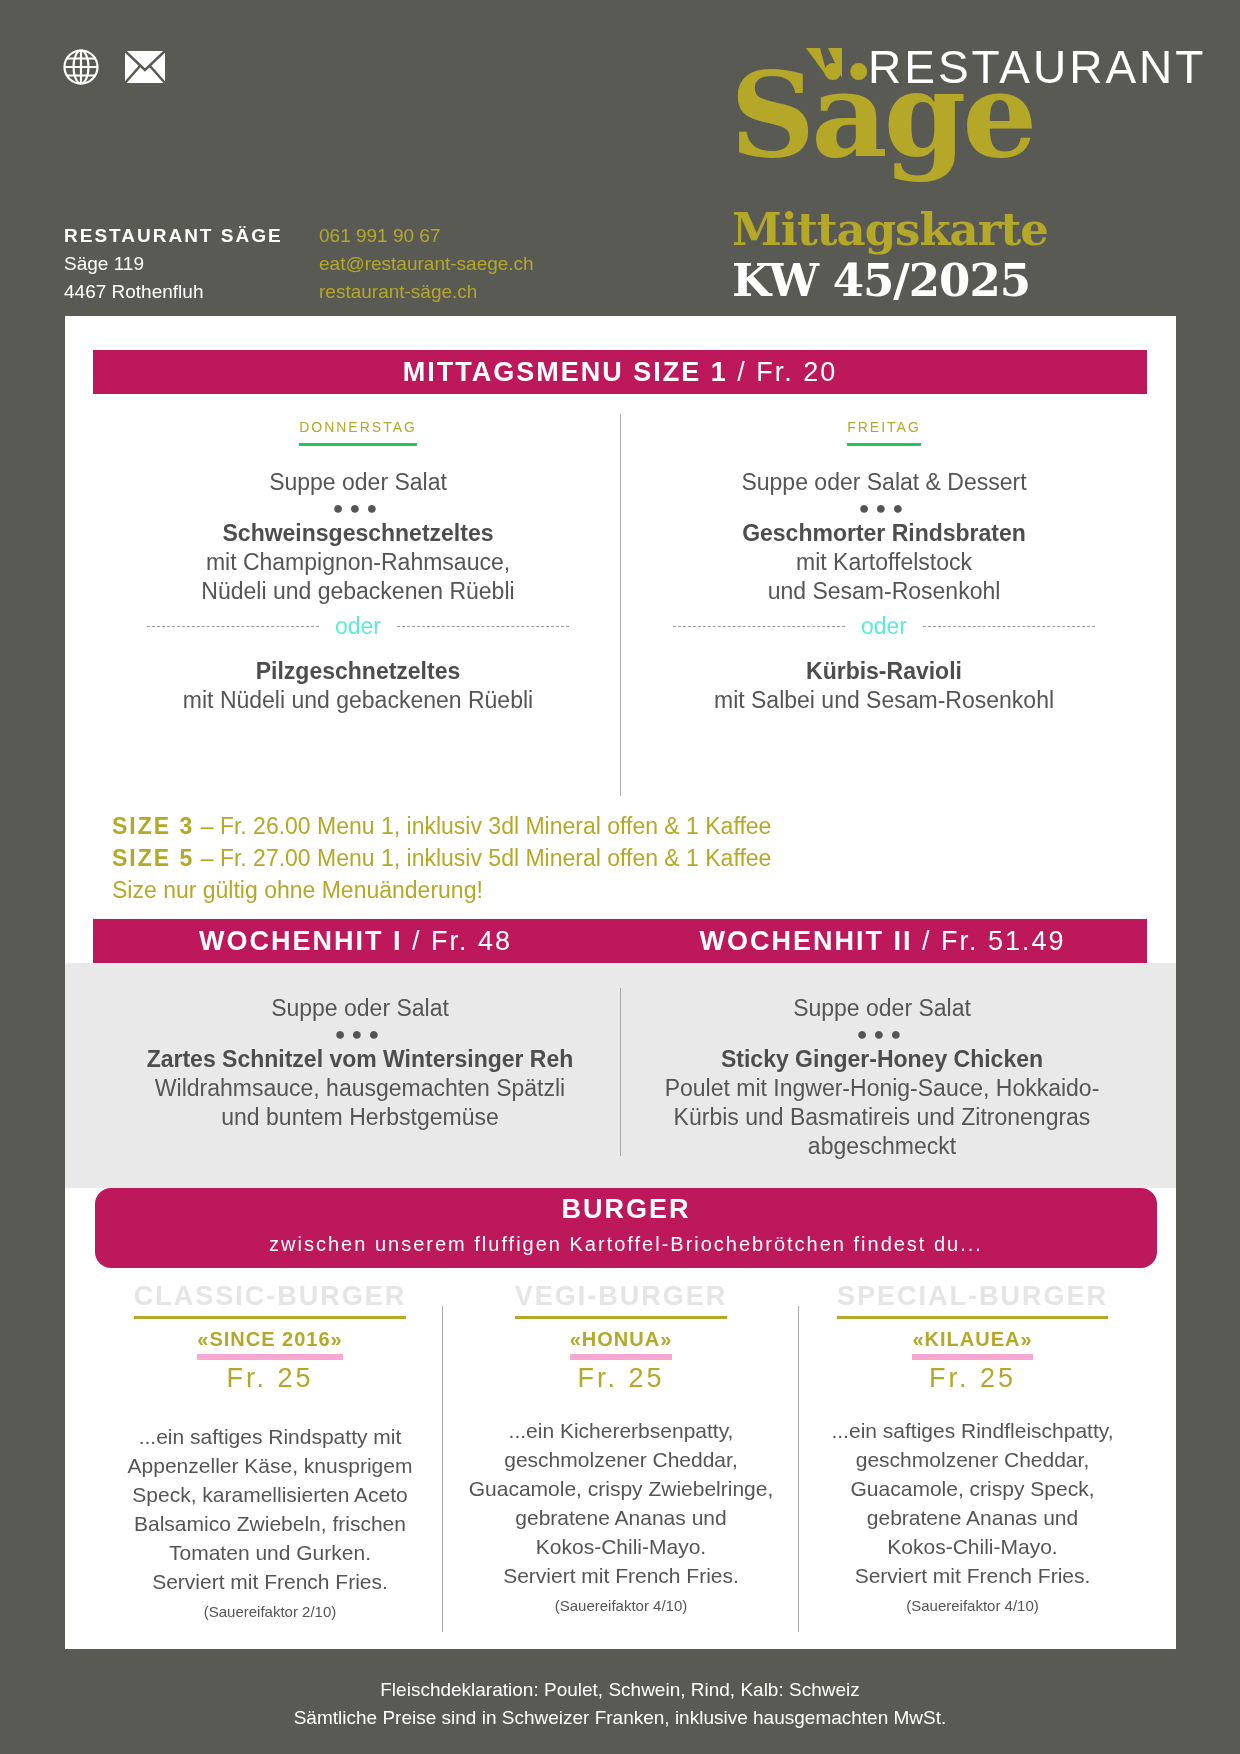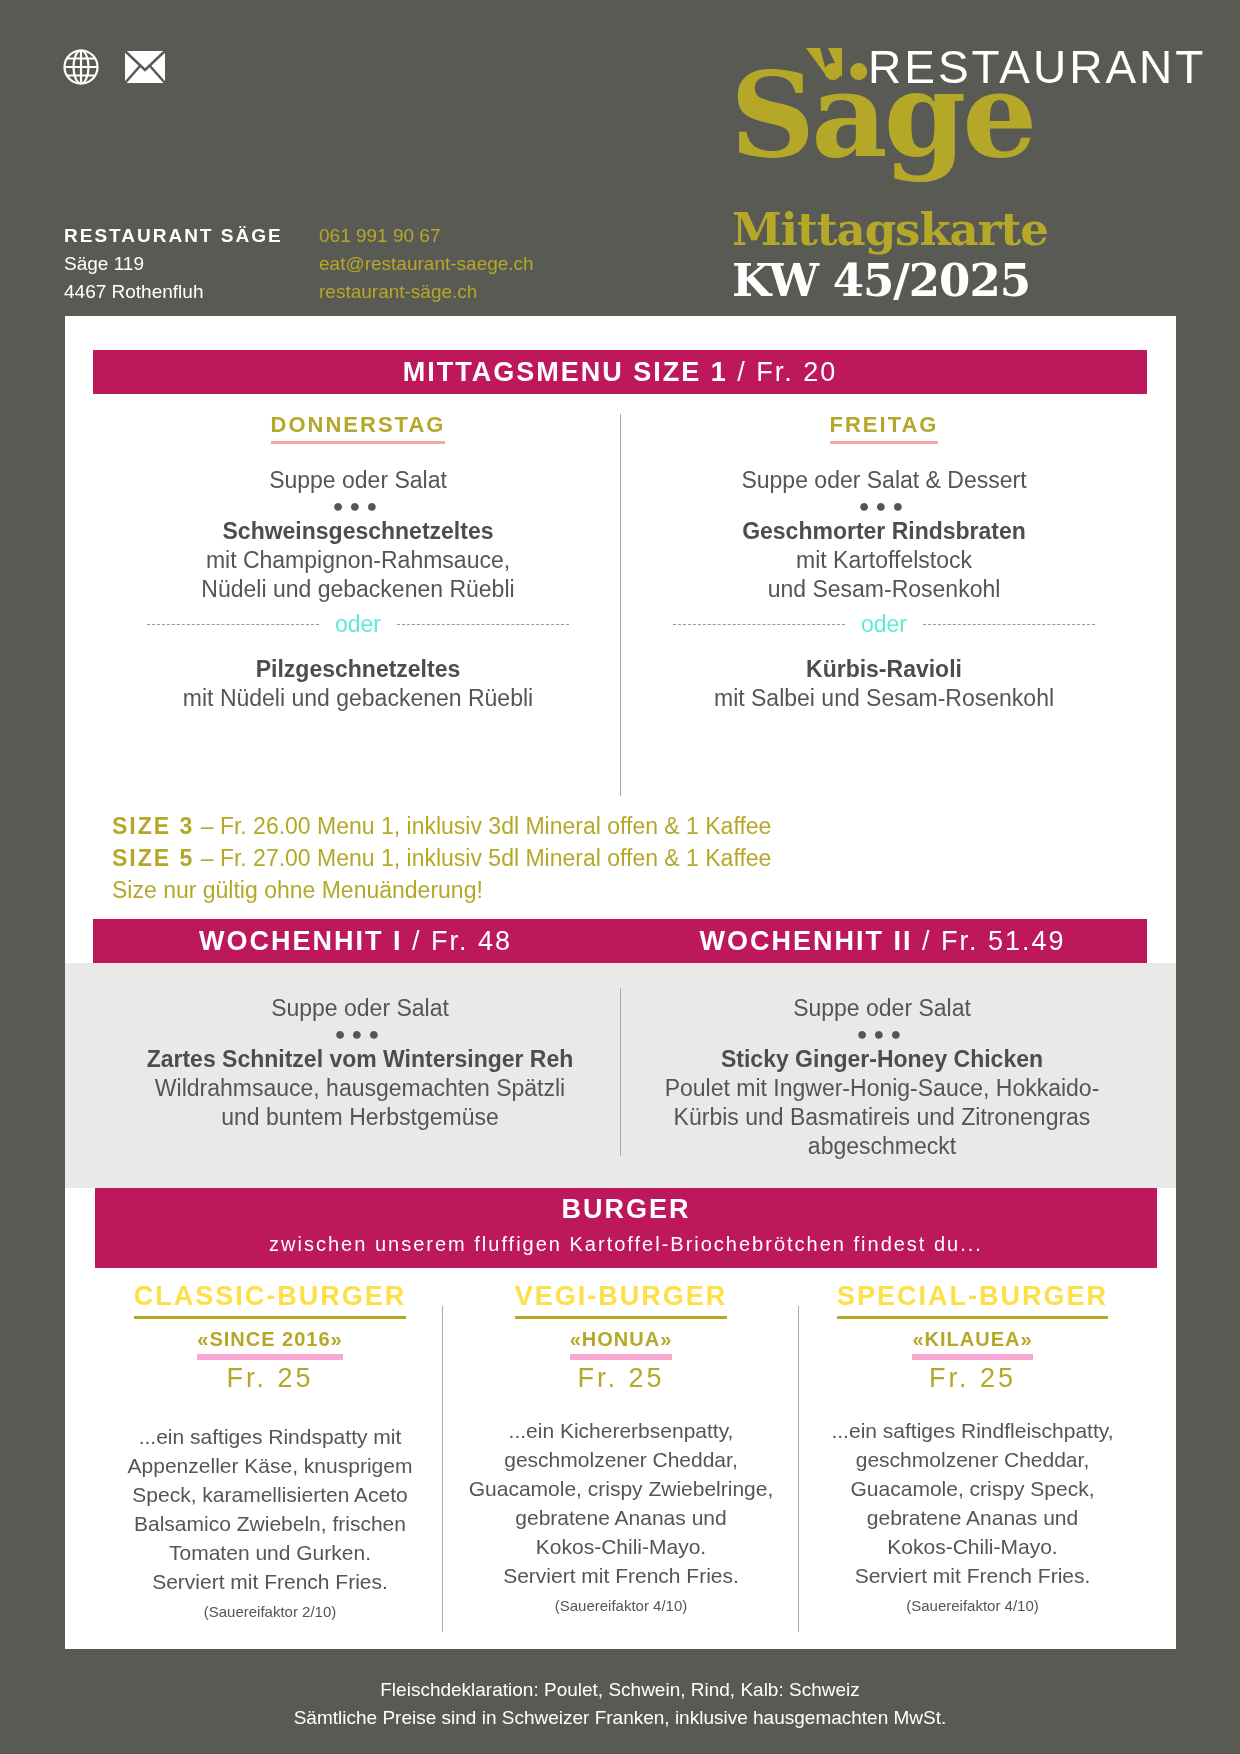--- a/index.html
+++ b/index.html
@@ -21,41 +21,41 @@
     .title2 { left: 732px; top: 255px; color: #fff; font-family: "DejaVu Serif", serif; font-weight: bold; font-size: 45px; line-height: 52px; letter-spacing: -1px; }
 
     
     .card { left: 65px; top: 316px; width: 1111px; height: 1333px; background: #fff; }
     .bar { background: #be185d; color: #fff; text-align: center; letter-spacing: 2px; }
     .bar b { font-weight: bold; }
     .bar span.light { font-weight: normal; }
     .bar1 { left: 93px; top: 350px; width: 1054px; height: 44px; font-size: 27px; line-height: 44px; }
 
     .col { text-align: center; font-size: 23px; line-height: 29px; color: #555; }
-    .dayhead { display: inline-block; color: #b5a828; font-weight: bold; font-size: 22px; letter-spacing: 2px; border-bottom: 3px solid #fca5a5; padding-bottom: 2px; line-height: 28px; }
+    .dayhead { display: inline-block; color: #b5a828; font-weight: normal; font-size: 14px; letter-spacing: 2px; border-bottom: 3px solid #22c55e; padding-bottom: 2px; line-height: 28px; }
     .dots { font-size: 18px; letter-spacing: 6px; line-height: 22px; color: #555; }
     .dish { font-weight: bold; color: #4d4d4d; }
     .oder { display: flex; align-items: center; justify-content: center; margin: 6px 0; color: #5eead4; gap: 8px; }
     .oder .line { width: 172px; border-top: 1px dashed #999; margin: 0 8px; }
 
     .vdiv { width: 1px; background: #aaa; }
 
     .sizes { left: 112px; top: 810px; color: #b5a828; font-size: 23px; line-height: 32px; }
     .sizes b { letter-spacing: 2px; }
 
     .bar2 { left: 93px; top: 919px; width: 1054px; height: 44px; font-size: 27px; line-height: 44px; }
     .bar2 .h { position: absolute; top: 0; }
     .greybox { left: 65px; top: 963px; width: 1111px; height: 225px; background: #e9e9e9; }
 
-    .bar3 { left: 95px; top: 1188px; width: 1062px; height: 80px; }
+    .bar3 { left: 95px; top: 1188px; width: 1062px; height: 80px; border-radius: 16px; }
     .bar3 .t { font-size: 27px; font-weight: bold; line-height: 42px; letter-spacing: 2px; }
     .bar3 .s { font-size: 20px; font-weight: normal; line-height: 28px; letter-spacing: 2px; }
 
     .burger { text-align: center; color: #555; font-size: 21px; line-height: 29px; }
-    .bname { display: inline-block; color: #fde047; font-weight: bold; font-size: 27px; letter-spacing: 2px; border-bottom: 3px solid #b5a828; padding-bottom: 2px; line-height: 36px; }
+    .bname { display: inline-block; color: #e5e5e5; font-weight: bold; font-size: 27px; letter-spacing: 2px; border-bottom: 3px solid #b5a828; padding-bottom: 2px; line-height: 36px; }
     .bsub { display: inline-block; color: #b5a828; font-weight: bold; font-size: 20px; letter-spacing: 1px; border-bottom: 6px solid #f9a8d4; padding-bottom: 1px; margin-top: 6px; line-height: 28px; }
     .bprice { color: #b5a828; font-size: 27px; letter-spacing: 3px; line-height: 36px; }
     .bdesc { margin-top: 26px; }
     .bsmall { font-size: 15px; line-height: 24px; margin-top: 4px; }
 
     .footer { left: 0; top: 1676px; width: 1240px; text-align: center; color: #fff; font-size: 19px; line-height: 28px; }
   </style>
 </head>
 <body>
 

